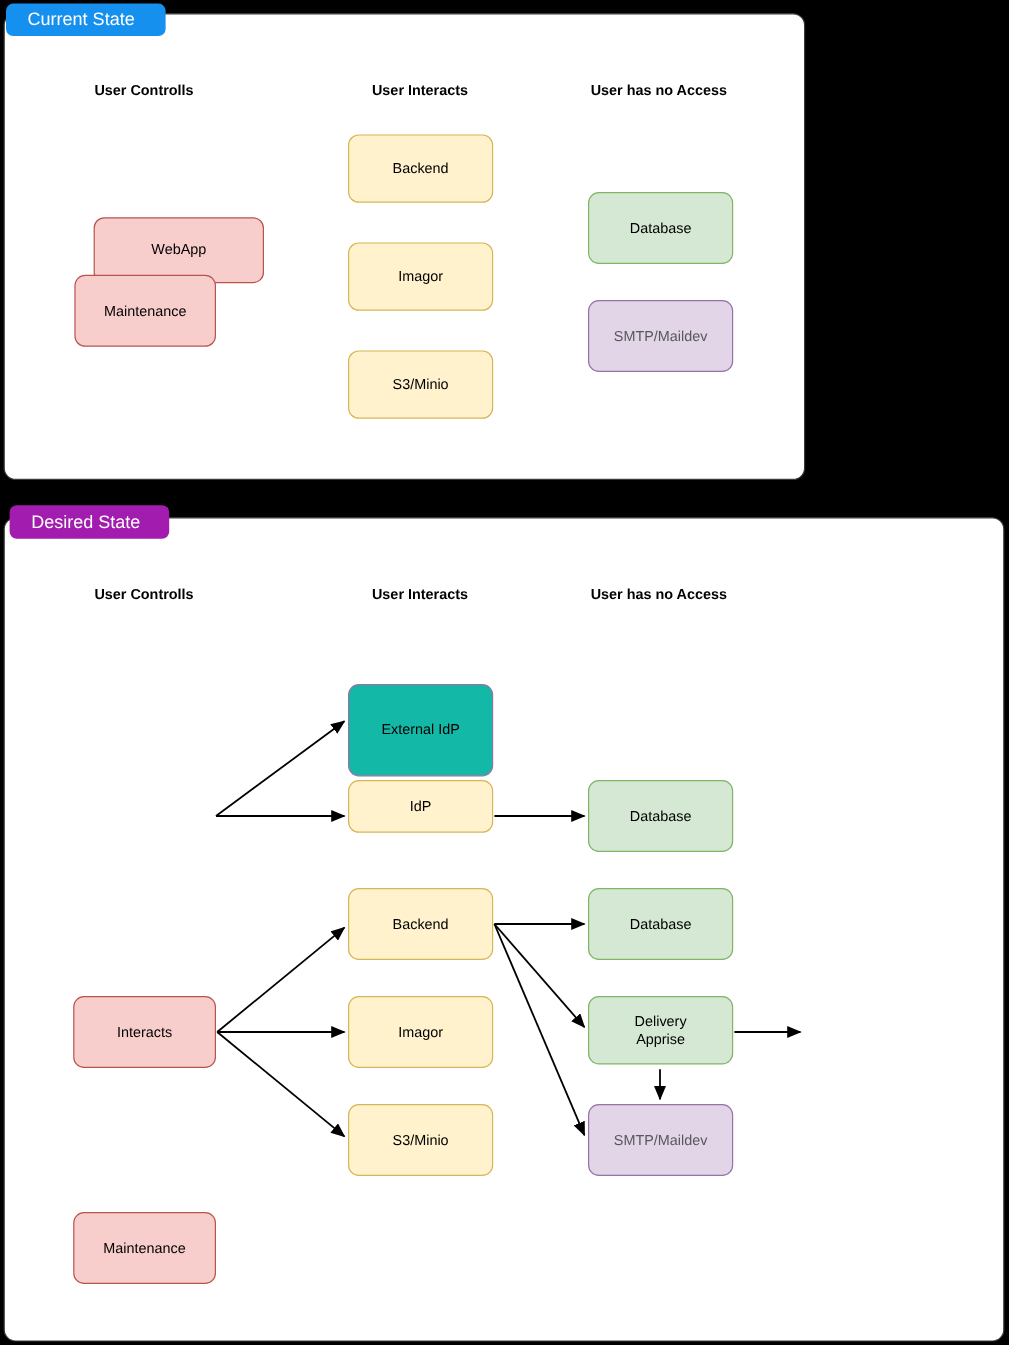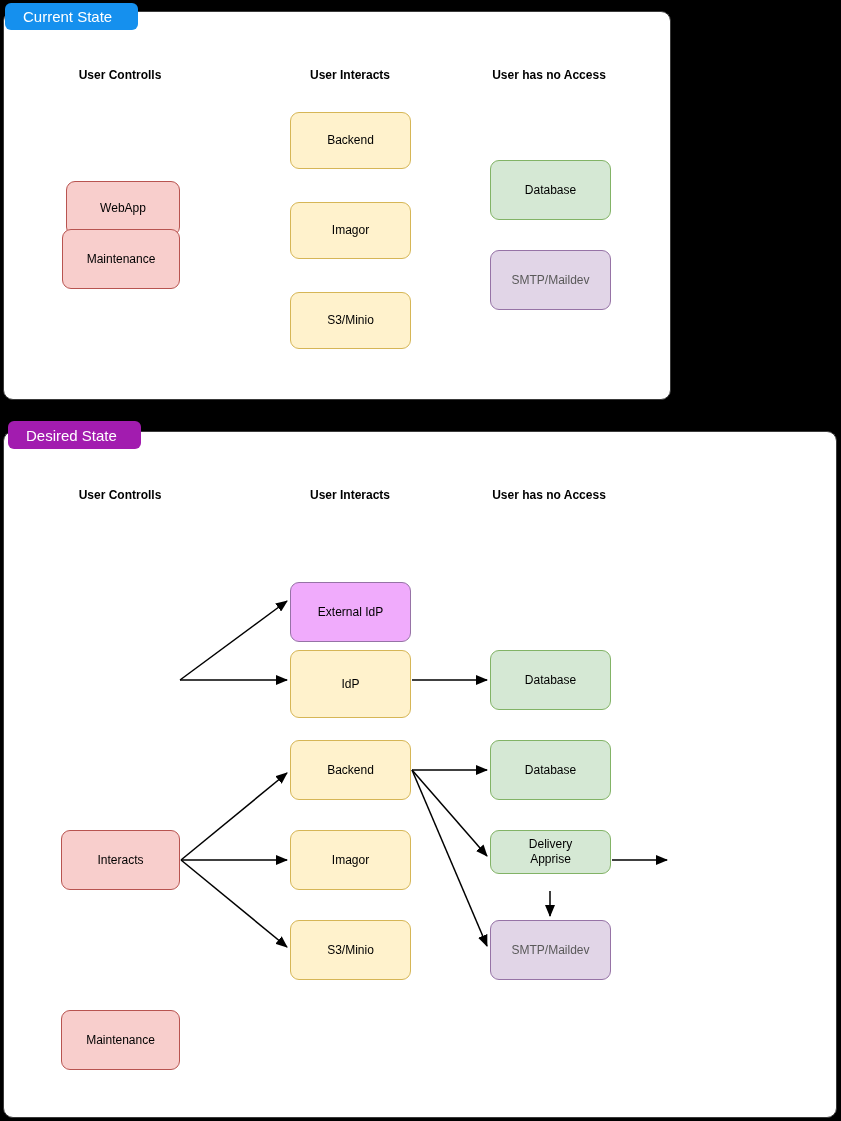--- a/index.html
+++ b/index.html
@@ -49,37 +49,37 @@
       <line x1="412" y1="770" x2="487" y2="856" marker-end="url(#arrow)" stroke="#000000"></line>
       <line x1="412" y1="770" x2="487" y2="946" marker-end="url(#arrow)" stroke="#000000"></line>
       <line x1="612" y1="860" x2="667" y2="860" marker-end="url(#arrow)" stroke="#000000"></line>
       <line x1="550" y1="891" x2="550" y2="916" marker-end="url(#arrow)" stroke="#000000"></line>
     </svg>
 <div class="panel" style="left: 3px; top: 11px; width: 668px; height: 389px;"></div>
     <div class="tab" style="left: 5px; top: 3px; width: 133px; height: 27px; background: rgb(21, 144, 238);">Current State</div>
     <div class="header" style="left: 10px; top: 68px;">User Controlls</div>
     <div class="header" style="left: 240px; top: 68px;">User Interacts</div>
     <div class="header" style="left: 439px; top: 68px;">User has no Access</div>
-    <div class="node" style="left: 66px; top: 181px; width: 114px; height: 55px; background: rgb(248, 206, 204); border-color: rgb(184, 84, 80); color: rgb(0, 0, 0);">WebApp</div>
+    <div class="node" style="left: 78px; top: 181px; width: 142px; height: 55px; background: rgb(248, 206, 204); border-color: rgb(184, 84, 80); color: rgb(0, 0, 0);">WebApp</div>
     <div class="node" style="left: 62px; top: 229px; width: 118px; height: 60px; background: rgb(248, 206, 204); border-color: rgb(184, 84, 80); color: rgb(0, 0, 0);">Maintenance</div>
     <div class="node" style="left: 290px; top: 112px; width: 121px; height: 57px; background: rgb(255, 242, 204); border-color: rgb(214, 182, 86); color: rgb(0, 0, 0);">Backend</div>
     <div class="node" style="left: 290px; top: 202px; width: 121px; height: 57px; background: rgb(255, 242, 204); border-color: rgb(214, 182, 86); color: rgb(0, 0, 0);">Imagor</div>
     <div class="node" style="left: 290px; top: 292px; width: 121px; height: 57px; background: rgb(255, 242, 204); border-color: rgb(214, 182, 86); color: rgb(0, 0, 0);">S3/Minio</div>
     <div class="node" style="left: 490px; top: 160px; width: 121px; height: 60px; background: rgb(213, 232, 212); border-color: rgb(130, 179, 102); color: rgb(0, 0, 0);">Database</div>
     <div class="node" style="left: 490px; top: 250px; width: 121px; height: 60px; background: rgb(225, 213, 231); border-color: rgb(150, 115, 166); color: rgb(89, 89, 89);">SMTP/Maildev</div>
     <div class="panel" style="left: 3px; top: 431px; width: 834px; height: 687px;"></div>
     <div class="tab" style="left: 8px; top: 421px; width: 133px; height: 28px; background: #a21caf;">Desired State</div>
     <div class="header" style="left: 10px; top: 488px;">User Controlls</div>
     <div class="header" style="left: 240px; top: 488px;">User Interacts</div>
     <div class="header" style="left: 439px; top: 488px;">User has no Access</div>
     <div class="node" style="left: 61px; top: 830px; width: 119px; height: 60px; background: rgb(248, 206, 204); border-color: rgb(184, 84, 80); color: rgb(0, 0, 0);">Interacts</div>
     <div class="node" style="left: 61px; top: 1010px; width: 119px; height: 60px; background: rgb(248, 206, 204); border-color: rgb(184, 84, 80); color: rgb(0, 0, 0);">Maintenance</div>
-    <div class="node" style="left: 290px; top: 582px; width: 121px; height: 60px; background: #f0abfc; border-color: rgb(150, 115, 166); color: rgb(0, 0, 0);">External IdP</div>
-    <div class="node" style="left: 290px; top: 650px; width: 121px; height: 68px; background: rgb(255, 242, 204); border-color: rgb(214, 182, 86); color: rgb(0, 0, 0);">IdP</div>
+    <div class="node" style="left: 290px; top: 570px; width: 121px; height: 77px; background: #14b8a6; border-color: rgb(150, 115, 166); color: rgb(0, 0, 0);">External IdP</div>
+    <div class="node" style="left: 290px; top: 650px; width: 121px; height: 44px; background: rgb(255, 242, 204); border-color: rgb(214, 182, 86); color: rgb(0, 0, 0);">IdP</div>
     <div class="node" style="left: 290px; top: 740px; width: 121px; height: 60px; background: rgb(255, 242, 204); border-color: rgb(214, 182, 86); color: rgb(0, 0, 0);">Backend</div>
     <div class="node" style="left: 290px; top: 830px; width: 121px; height: 60px; background: rgb(255, 242, 204); border-color: rgb(214, 182, 86); color: rgb(0, 0, 0);">Imagor</div>
     <div class="node" style="left: 290px; top: 920px; width: 121px; height: 60px; background: rgb(255, 242, 204); border-color: rgb(214, 182, 86); color: rgb(0, 0, 0);">S3/Minio</div>
     <div class="node" style="left: 490px; top: 650px; width: 121px; height: 60px; background: rgb(213, 232, 212); border-color: rgb(130, 179, 102); color: rgb(0, 0, 0);">Database</div>
     <div class="node" style="left: 490px; top: 740px; width: 121px; height: 60px; background: rgb(213, 232, 212); border-color: rgb(130, 179, 102); color: rgb(0, 0, 0);">Database</div>
-    <div class="node" style="left: 490px; top: 830px; width: 121px; height: 44px; background: rgb(213, 232, 212); border-color: rgb(130, 179, 102); color: rgb(0, 0, 0);">Delivery
+    <div class="node" style="left: 490px; top: 830px; width: 121px; height: 57px; background: rgb(213, 232, 212); border-color: rgb(130, 179, 102); color: rgb(0, 0, 0);">Delivery
 Apprise</div>
     <div class="node" style="left: 490px; top: 920px; width: 121px; height: 60px; background: rgb(225, 213, 231); border-color: rgb(150, 115, 166); color: rgb(89, 89, 89);">SMTP/Maildev</div>
   </div>
 
 </body></html>

